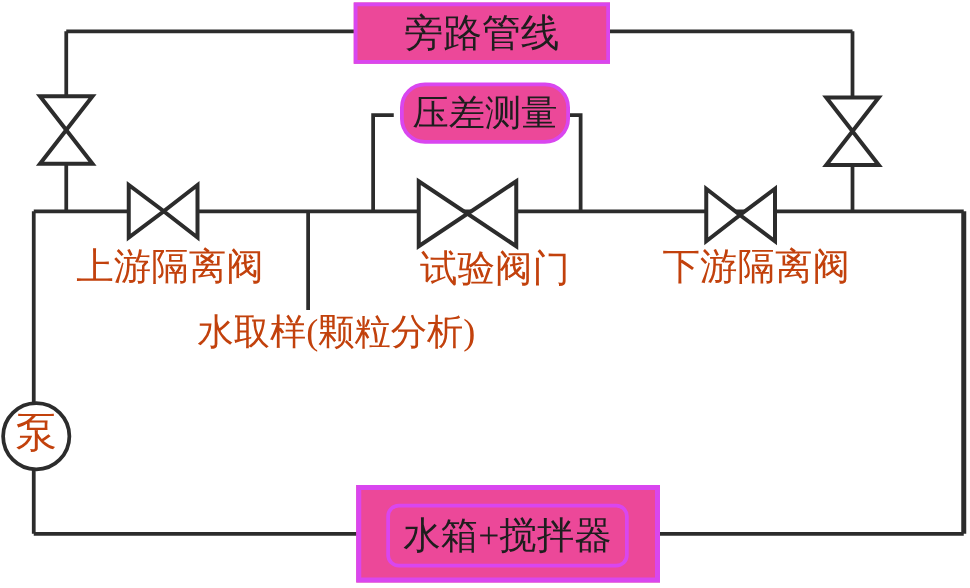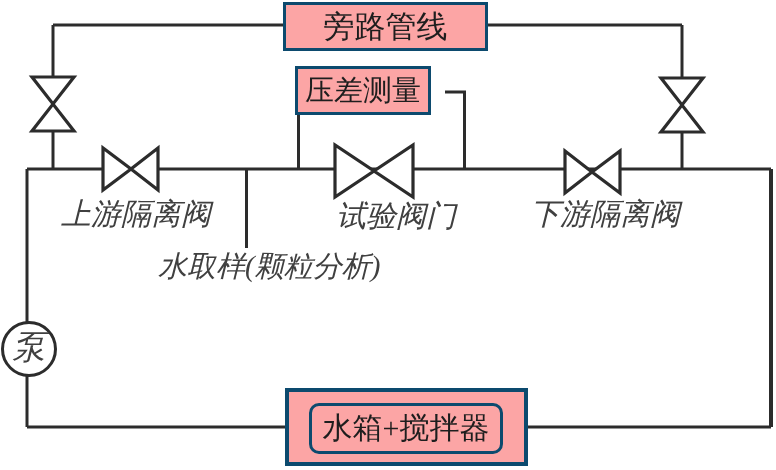--- a/index.html
+++ b/index.html
@@ -19,38 +19,37 @@
   #pipes-svg {
     position: absolute;
     left: 0;
     top: 0;
     width: 776px;
     height: 470px;
   }
   .node-box {
     position: absolute;
     box-sizing: border-box;
-    background: #fca5a5;
-    border: 3px solid #0c4a6e;
+    background: #ec4899;
+    border: 3px solid #d946ef;
     display: flex;
     align-items: center;
     justify-content: center;
     white-space: nowrap;
   }
   .box-bypass   { left: 283px; top: 2px;   width: 205px; height: 49px; font-size: 31px; }
-  .box-dp       { left: 295px; top: 66px;  width: 136px; height: 49px; font-size: 29px; }
+  .box-dp       { left: 320px; top: 66px;  width: 136px; height: 49px; font-size: 29px; border-radius: 20px; }
   .box-tank-outer { left: 285px; top: 388px; width: 243px; height: 78px; border-width: 4px; }
   .box-tank-inner { left: 309px; top: 403px; width: 194px; height: 51px; border-width: 3px; font-size: 30px; border-radius: 10px; }
   .flow-label {
     position: absolute;
     white-space: nowrap;
     font-size: 30px;
     line-height: 1;
-    color: #404040;
-    font-style: italic;
+    color: #c2410c;
   }
   .lbl-upstream   { left: 136px; top: 199px; transform: translateX(-50%); }
   .lbl-test       { left: 380px; top: 201px; transform: translateX(-50%); margin-left: 16px; }
   .lbl-downstream { left: 605px; top: 199px; transform: translateX(-50%); }
   .lbl-sampling   { left: 158px; top: 252px; font-size: 29px; }
   .lbl-pump {
     left: 29px; top: 349px;
     transform: translate(-50%, -54%);
     font-size: 33px;
   }

